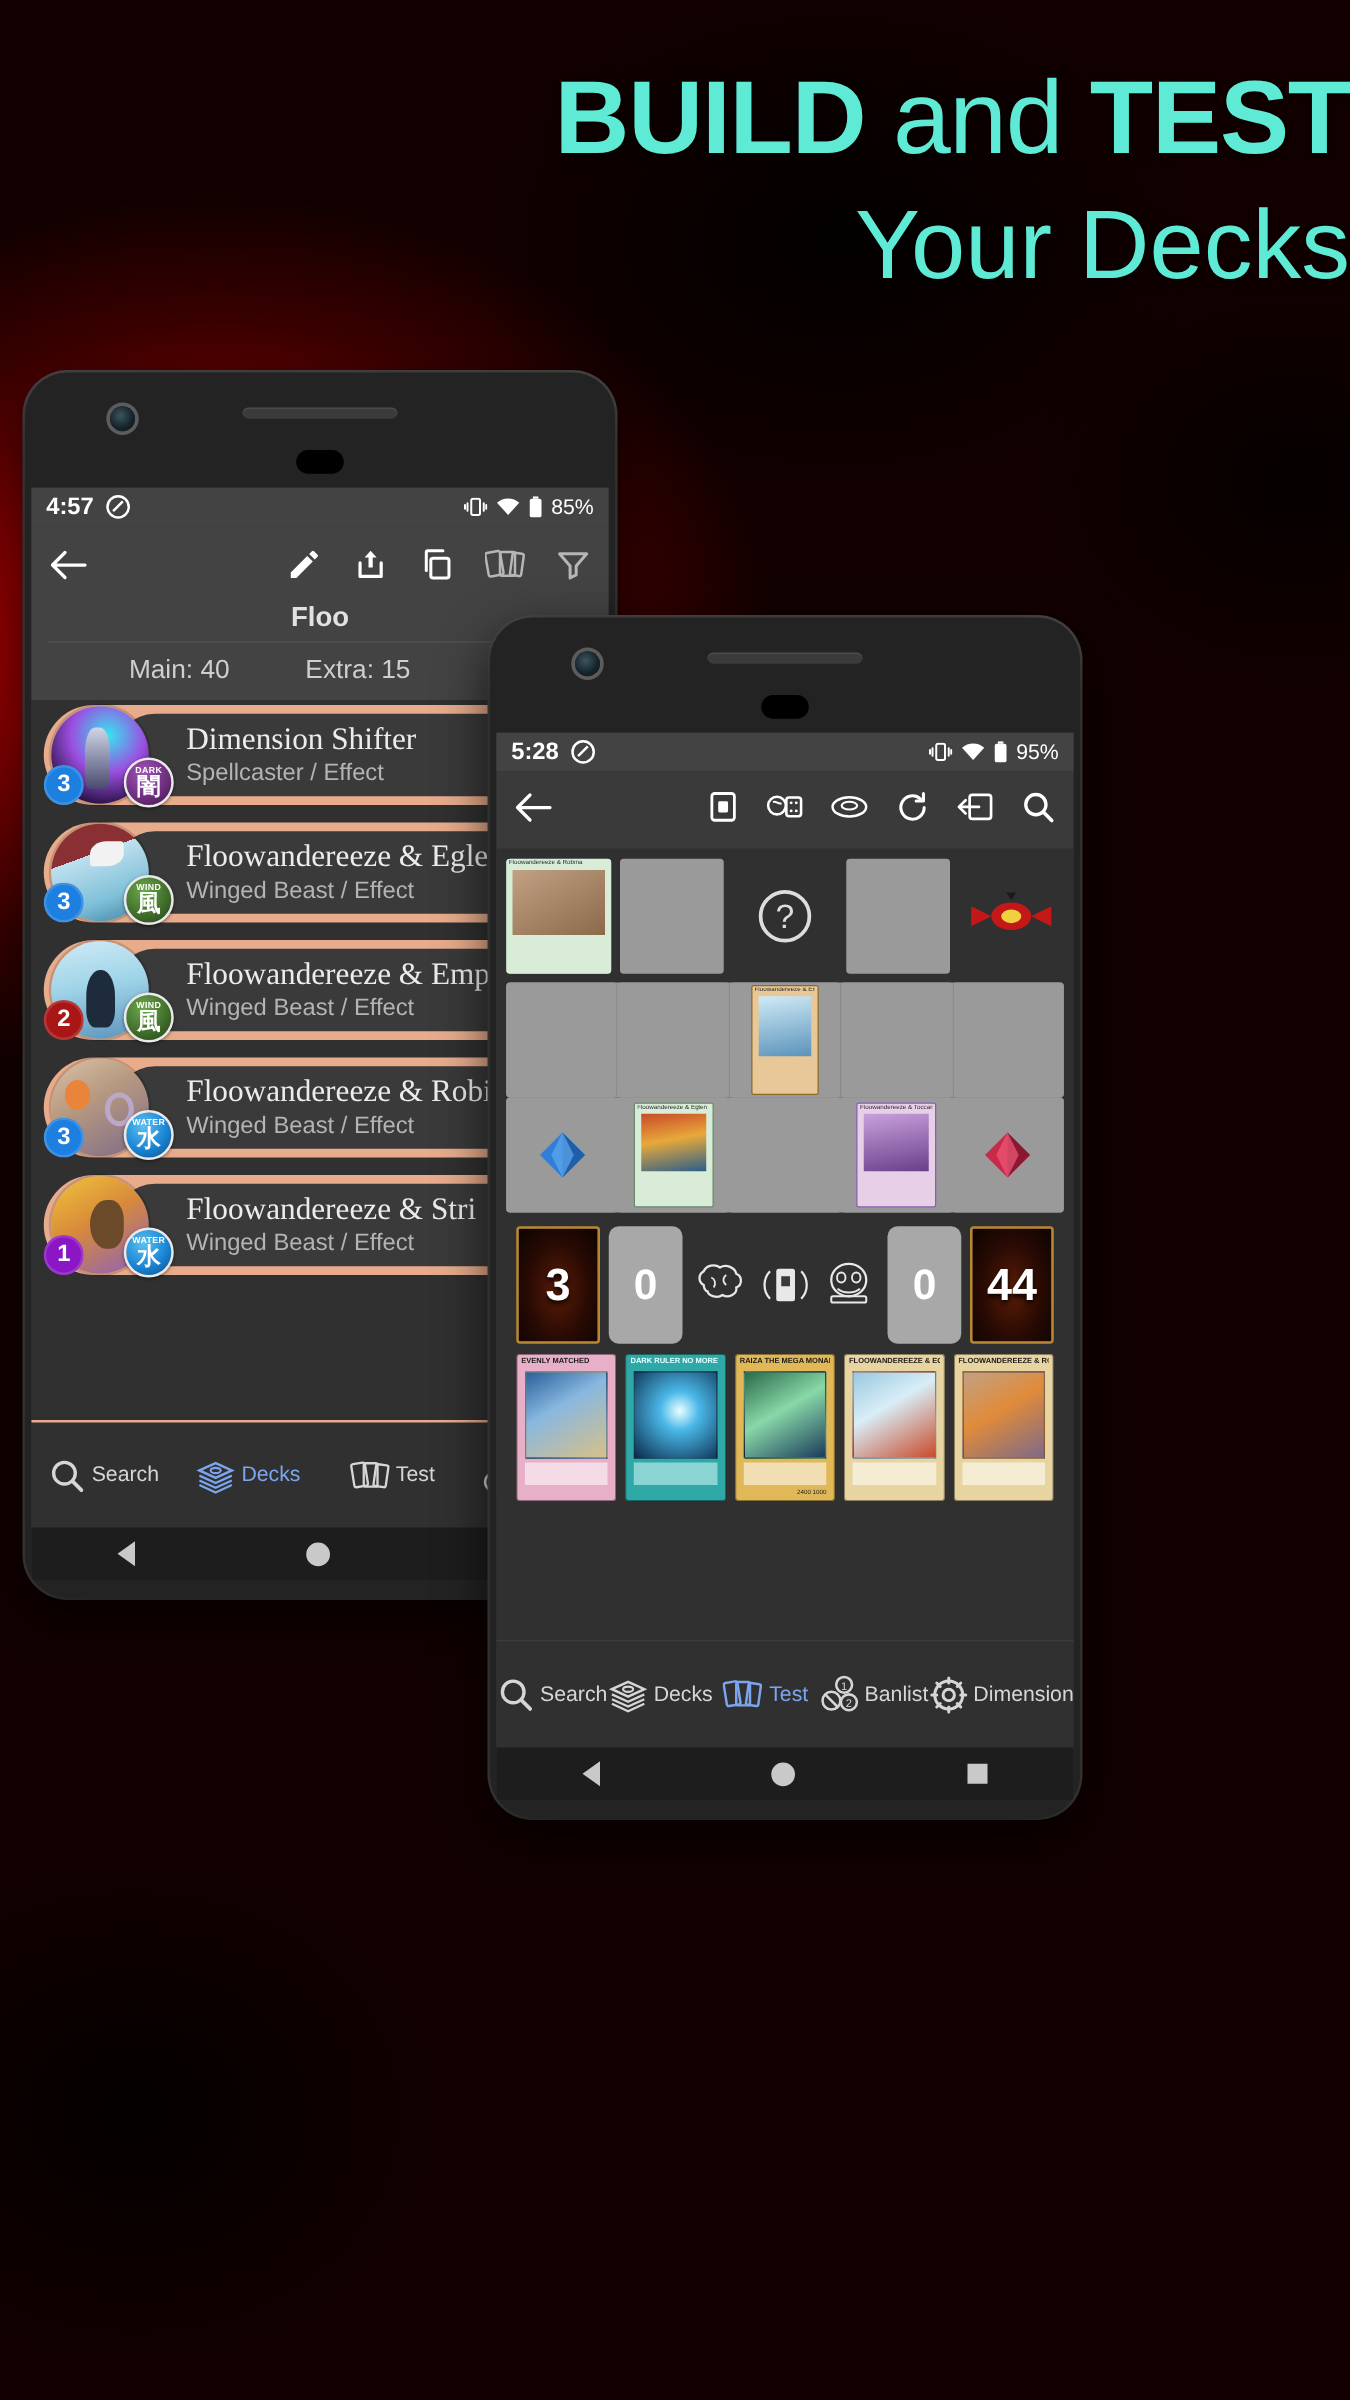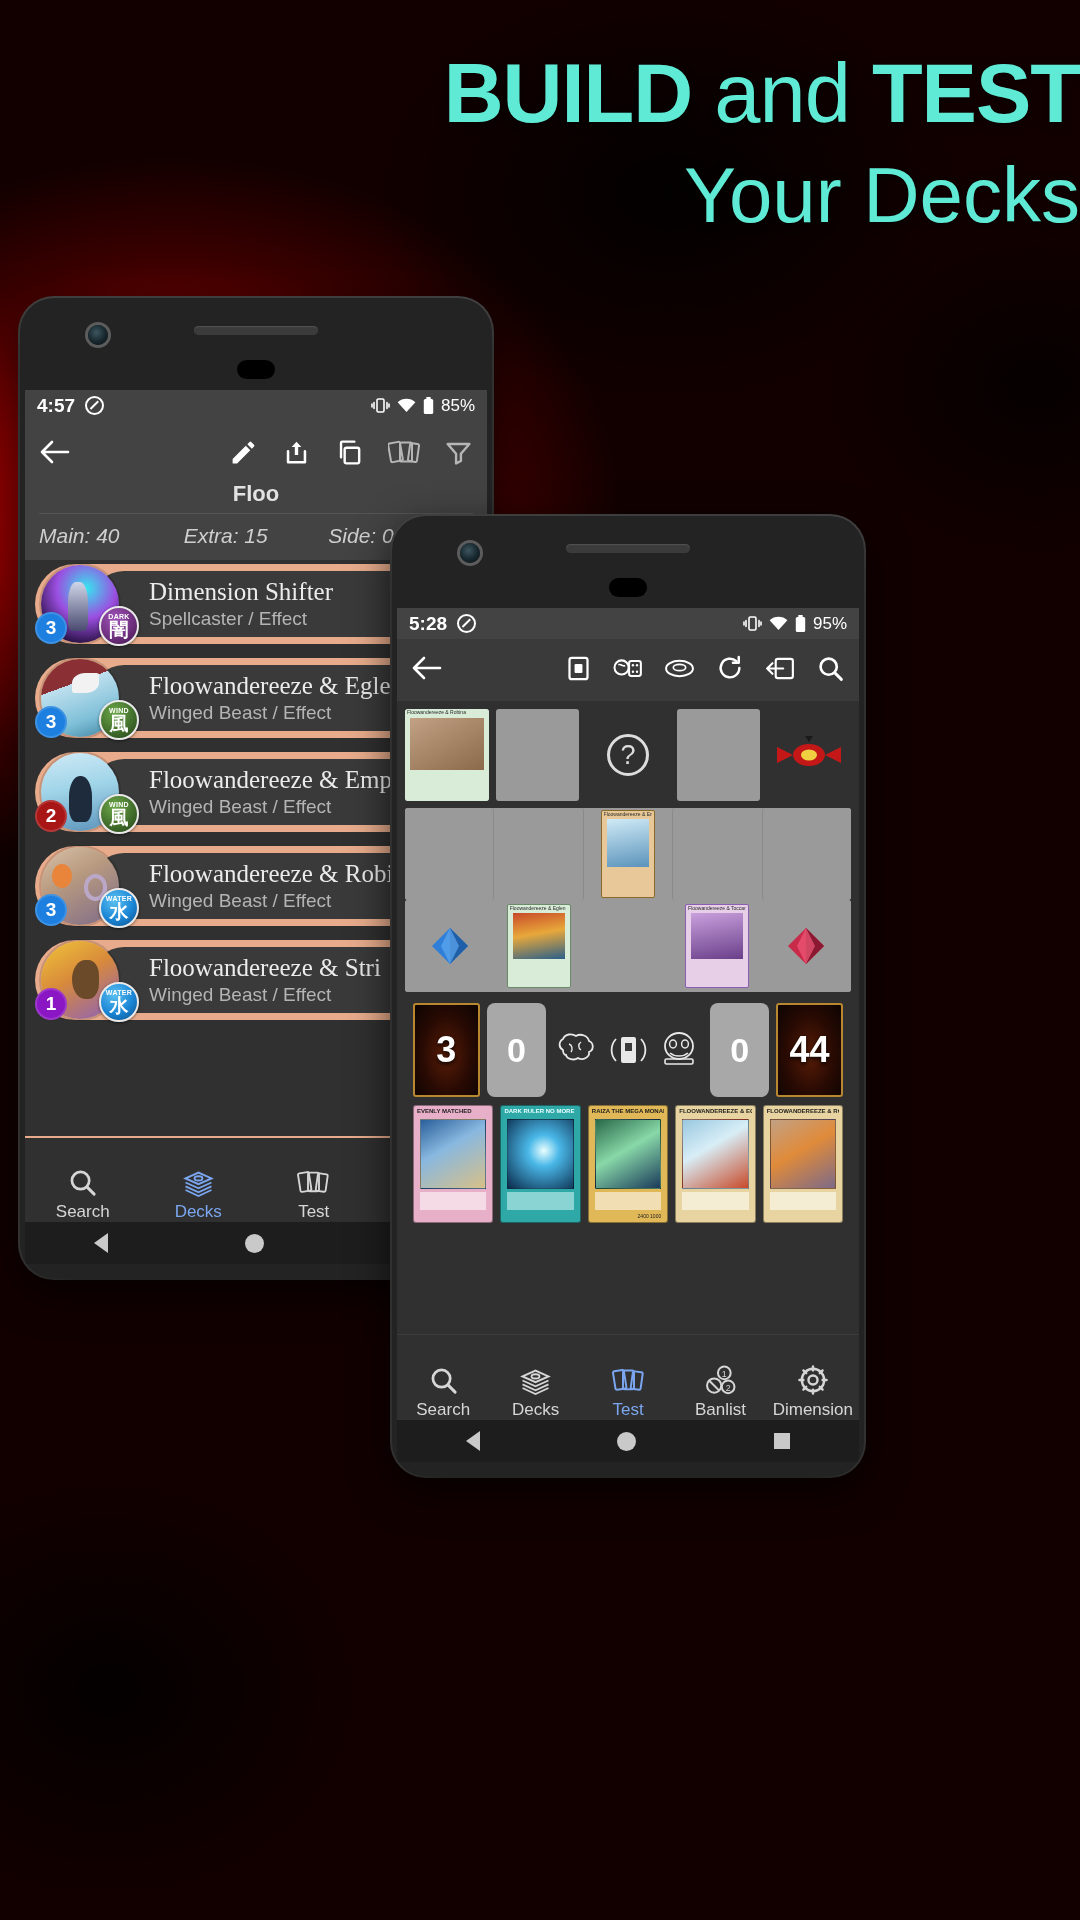--- a/index.html
+++ b/index.html
@@ -55,21 +55,21 @@
 
   
   .phone {
     position: absolute;
     background: #232323;
     border-radius: 34px;
     box-shadow: 0 14px 42px rgba(0,0,0,.7), 0 0 0 2px #4a4a4a;
     overflow: hidden;
   }
   .phone-left  { left: 20px;  top: 298px;  width: 472px; height: 980px; }
-  .phone-right { left: 392px; top: 516px;  width: 472px; height: 960px; z-index: 3; }
+  .phone-right { left: 392px; top: 494px;  width: 472px; height: 960px; z-index: 3; }
 
   .phone-top {
     position: relative;
     height: 92px;
   }
   .cam {
     position: absolute; left: 68px; top: 27px;
     width: 20px; height: 20px; border-radius: 50%;
     background: radial-gradient(circle at 42% 38%, #3d5560 0%, #16262c 55%, #0b1216 100%);
     box-shadow: 0 0 0 3px #5c5c5c;
@@ -136,23 +136,22 @@
     font-weight: 700;
     padding-bottom: 6px;
   }
   .deck-tabs {
     display: flex;
     border-top: 1px solid #555;
     color: #cfcfcf;
     font-size: 21px;
   }
   .deck-tabs div {
-    flex: 1; text-align: left; padding: 10px 0 12px 0;
+    flex: 1; text-align: right; padding: 10px 0 12px 0;
     white-space: nowrap;
-    font-style: italic;
   }
 
   
   .deck-body { background: #303030; }
   .section-head {
     color: #fff; font-size: 26px;
     padding: 12px 18px 10px 18px;
   }
   .card-row {
     position: relative;
@@ -213,22 +212,22 @@
   .bottomnav {
     position: absolute; left: 0; right: 0; bottom: 42px;
     height: 86px;
     background: #303030;
     border-top: 2px solid #e8ac8c;
     display: flex;
   }
   .bottomnav.plain { border-top: 1px solid #3c3c3c; }
   .navitem {
     flex: 1;
-    display: flex; flex-direction: column;
-    align-items: center; justify-content: flex-end;
+    display: flex; flex-direction: row;
+    align-items: center; justify-content: center;
     gap: 4px;
     color: #d6d6d6;
     font-size: 17px;
   }
   .navitem.active { color: #7ba6ef; }
 
   
   .navbar {
     position: absolute; left: 0; right: 0; bottom: 0;
     height: 42px;

